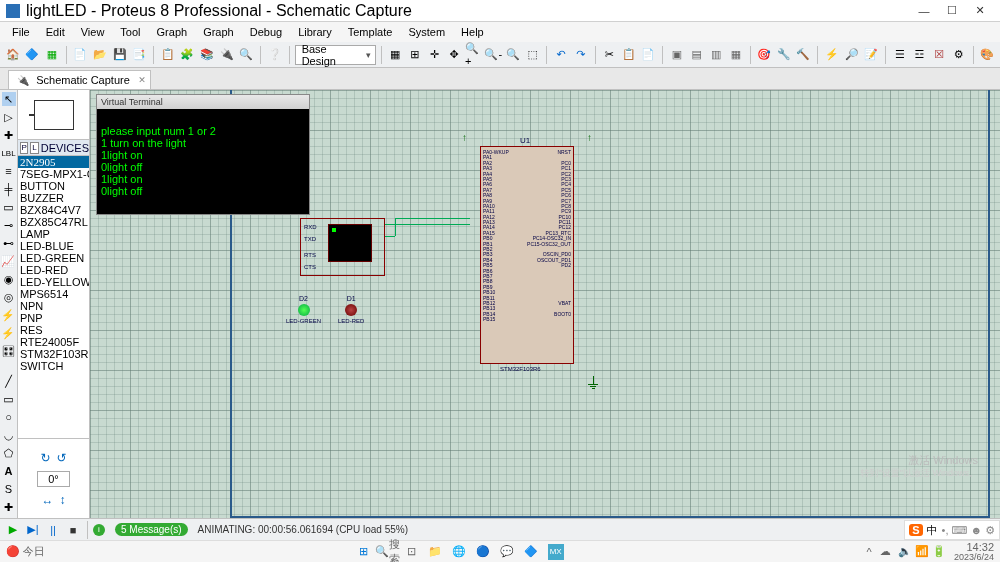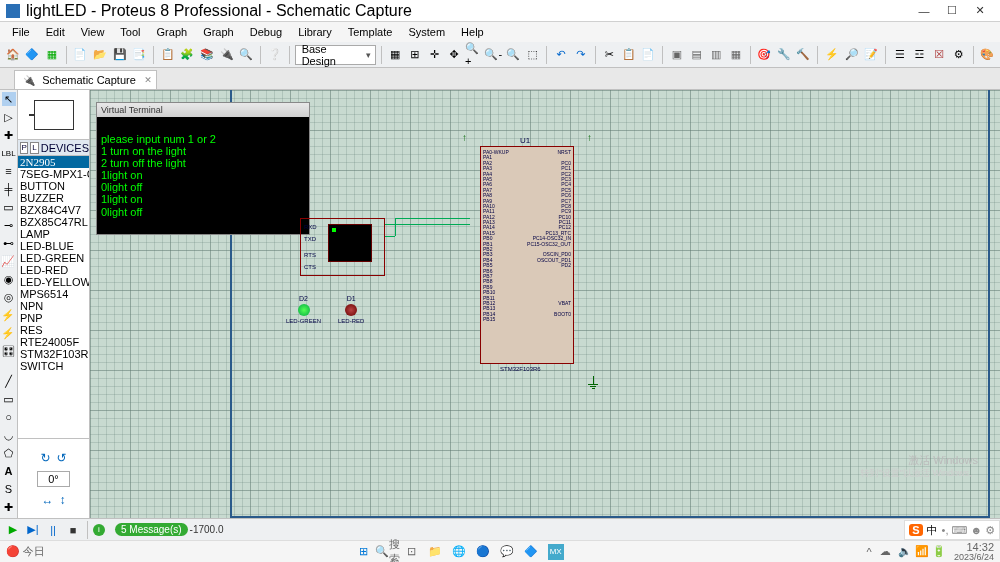--- a/index.html
+++ b/index.html
@@ -12,21 +12,21 @@
 
 .menubar { height: 20px; background: #f5f5f5; display: flex; align-items: center; padding: 0 4px; }
 .menubar span { padding: 2px 8px; cursor: pointer; }
 
 .toolbar { height: 26px; background: #eef0f2; border-bottom: 1px solid #c0c0c0; display: flex; align-items: center; padding: 0 4px; gap: 2px; }
 .tbtn { width: 20px; height: 20px; display: flex; align-items: center; justify-content: center; cursor: pointer; border-radius: 2px; }
 .tsep { width: 1px; height: 18px; background: #c0c0c0; margin: 0 3px; }
 .combo { height: 20px; border: 1px solid #aaa; background: #fff; padding: 0 18px 0 6px; display: flex; align-items: center; position: relative; min-width: 60px; }
 .combo::after { content: "▾"; position: absolute; right: 4px; font-size: 9px; color: #555; }
 
-.tabbar { height: 22px; background: #e8e8e8; border-bottom: 1px solid #c0c0c0; display: flex; align-items: flex-end; padding-left: 14px; }
+.tabbar { height: 22px; background: #e8e8e8; border-bottom: 1px solid #c0c0c0; display: flex; align-items: flex-end; padding-left: 8px; }
 .tab { background: #fff; border: 1px solid #c0c0c0; border-bottom: none; padding: 3px 20px 3px 8px; position: relative; font-size: 10px; }
 .tab::before { content: "🔌"; font-size: 10px; margin-right: 4px; }
 .tab .x { position: absolute; right: 4px; top: 4px; font-size: 9px; color: #888; cursor: pointer; }
 
 .main { position: absolute; top: 90px; left: 0; right: 0; bottom: 44px; display: flex; }
 
 .sidebar { width: 18px; background: #eef0f2; border-right: 1px solid #c0c0c0; display: flex; flex-direction: column; align-items: center; padding-top: 2px; gap: 4px; }
 .stool { width: 14px; height: 14px; display: flex; align-items: center; justify-content: center; cursor: pointer; font-size: 11px; }
 .stool.sel { background: #b0d0f0; }
 
@@ -48,21 +48,21 @@
     linear-gradient(to right, rgba(100,130,120,.25) 1px, transparent 1px),
     linear-gradient(to bottom, rgba(100,130,120,.25) 1px, transparent 1px),
     linear-gradient(to right, rgba(80,100,95,.35) 1px, transparent 1px),
     linear-gradient(to bottom, rgba(80,100,95,.35) 1px, transparent 1px);
   background-size: 8px 8px, 8px 8px, 40px 40px, 40px 40px;
   overflow: hidden;
 }
 .sheet-border { position:absolute; left: 140px; top: 0; right: 10px; bottom: 0; border: 2px solid #2a5a8a; border-top:none; pointer-events:none; }
 
 
-.vt { position: absolute; left: 6px; top: 12px; width: 214px; background: #000; border: 1px solid #888; }
+.vt { position: absolute; left: 6px; top: 4px; width: 214px; background: #000; border: 1px solid #888; }
 .vt-title { height: 14px; background: linear-gradient(#e8e8e8,#d0d0d0); font-size: 9px; padding: 0 4px; display:flex; align-items:center; color:#333; }
 .vt-body { padding: 16px 4px; font-family: monospace; font-size: 9px; color: #0f0; line-height: 1.1; min-height: 96px; }
 .vt-body div { white-space: pre; }
 
 
 .uart { position: absolute; left: 210px; top: 128px; width: 85px; height: 58px; }
 .uart-frame { position:absolute; left:0; top:0; right:0; bottom:0; border: 1px solid #800; }
 .uart-screen { position:absolute; left:28px; top:6px; width:44px; height:38px; background:#000; border:1px solid #600; }
 .uart-screen::after { content:""; position:absolute; left:3px; top:3px; width:4px; height:4px; background:#0f0; }
 .uart-pin { position:absolute; font-size:6px; color:#004; }
@@ -266,21 +266,20 @@
   </div>
 
   <div class="canvas-wrap">
     <div class="sheet-border"></div>
 
     <div class="vt">
       <div class="vt-title">Virtual Terminal</div>
       <div class="vt-body" id="vtbody">
           <div>please input num 1 or 2</div>
           <div>1 turn on the light</div>
-          <div>2 turn off the light</div>
           <div>1light on</div>
           <div>0light off</div>
           <div>1light on</div>
           <div>0light off</div>
         </div>
     </div>
 
     <div class="uart">
       <div class="uart-frame"></div>
       <div class="uart-screen"></div>
@@ -394,20 +393,21 @@
 </div>
 
 <div class="simctrl">
   <div class="simbtn play">▶</div>
   <div class="simbtn step">▶|</div>
   <div class="simbtn pause">||</div>
   <div class="simbtn stop">■</div>
   <div class="tsep"></div>
   <div style="width:12px;height:12px;background:#3a3;border-radius:50%;display:flex;align-items:center;justify-content:center;color:#fff;font-size:8px">i</div>
   <span class="msg">5 Message(s)</span>
+  <span class="status">ANIMATING: 00:00:56.061694 (CPU load 55%)</span>
   <span class="coord">-1700.0</span>
 </div>
 
 <div class="sogou">
   <span class="s">S</span>
   <span>中</span>
   <span style="color:#888">•, ⌨ ☻ ⚙</span>
 </div>
 
 <div class="taskbar">

